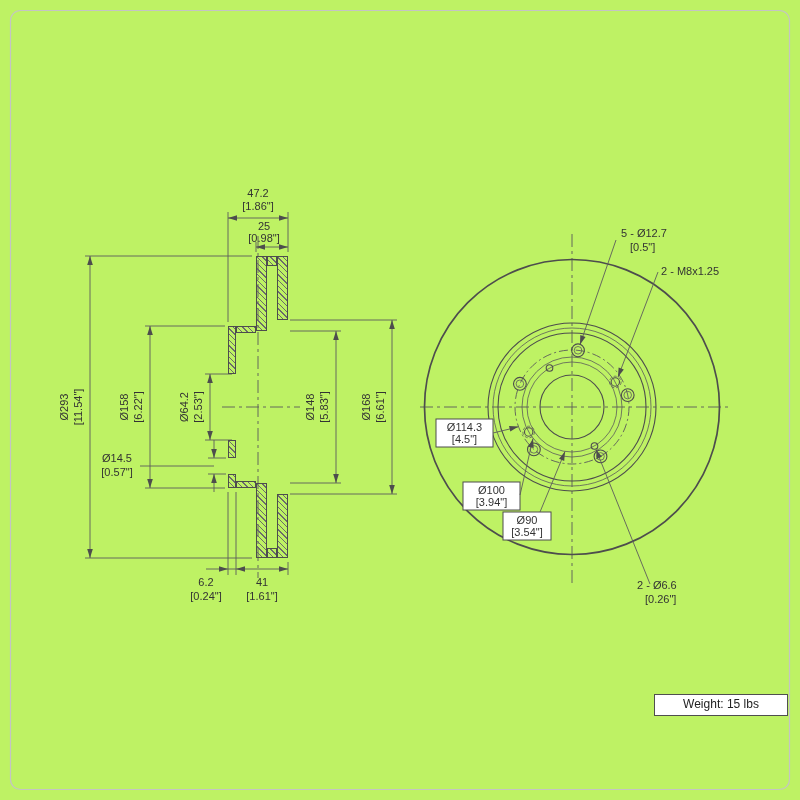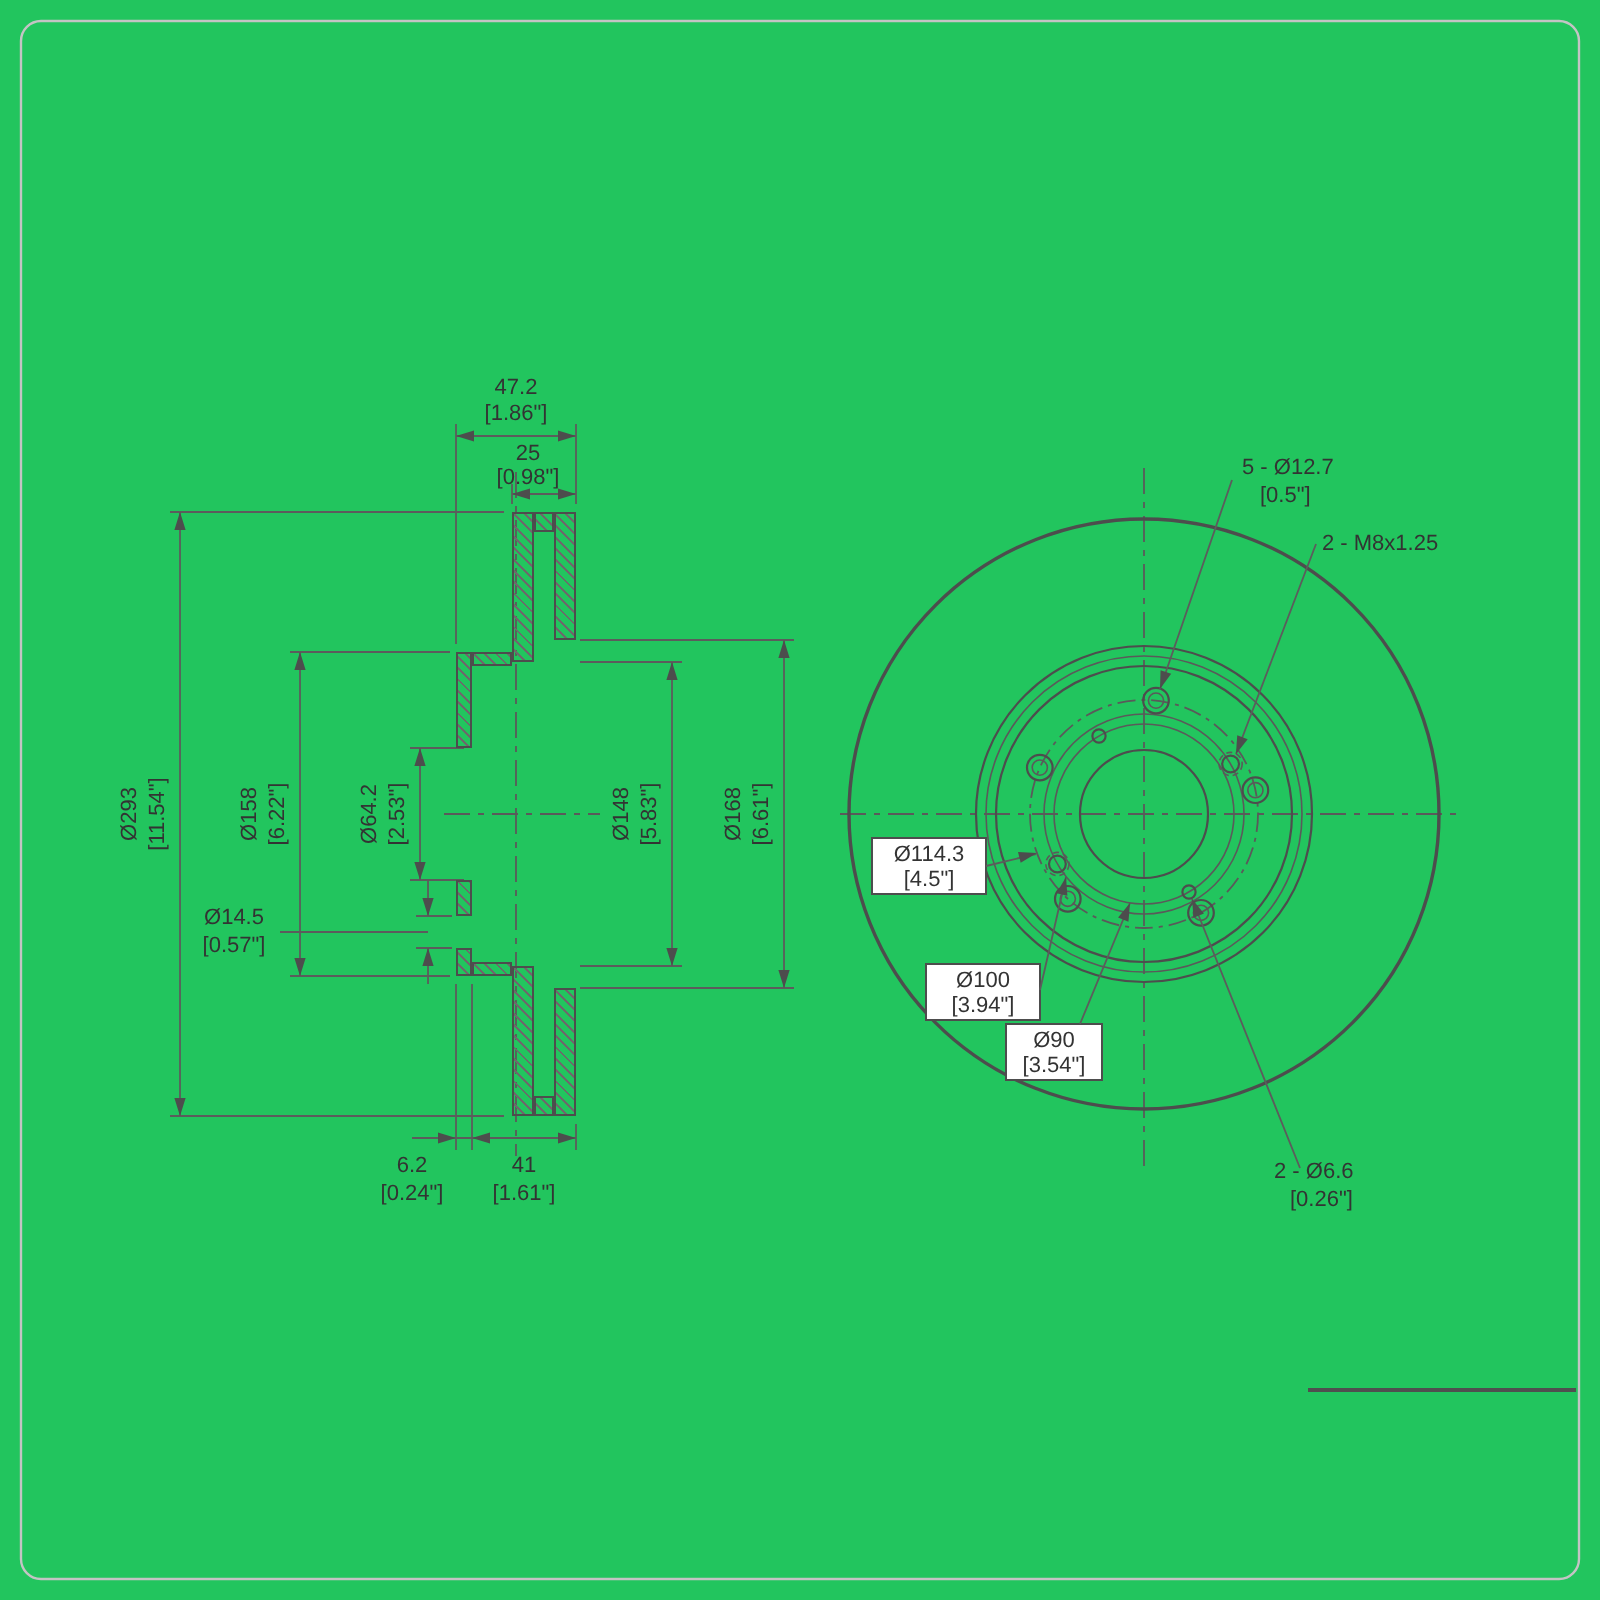--- a/index.html
+++ b/index.html
@@ -1,16 +1,16 @@
 <!DOCTYPE html>
 <html><head>
 <meta charset="utf-8">
 <style>
   html,body { margin:0; padding:0; background:#ffffff; }
-  .page { position:relative; width:800px; height:800px; background:#22c55e; overflow:hidden;
+  .page { position:relative; width:800px; height:800px; background:#bef264; overflow:hidden;
           font-family:"Liberation Sans", sans-serif; }
   svg { position:absolute; left:0; top:0; }
   .ln  { stroke:#4d4d4d; stroke-width:1.1; fill:none; }
   .lnb { stroke:#4d4d4d; stroke-width:1.7; fill:none; }
   .lnt { stroke:#5a5a5a; stroke-width:0.8; fill:none; }
   .cl  { stroke:#5a5a5a; stroke-width:0.9; stroke-dasharray:13 4 3 4; fill:none; }
   .cls { stroke:#5a5a5a; stroke-width:0.9; stroke-dasharray:9 3 2 3; fill:none; }
   .dl  { stroke:#5c5c5c; stroke-width:0.9; fill:none; }
   .bx  { stroke:#4d4d4d; stroke-width:1; fill:#ffffff; }
   .ar  { fill:#4d4d4d; stroke:none; }
@@ -195,15 +195,16 @@
 <div class="hx" style="left:236px; top:326px; width:20px; height:7px;"></div>
 <div class="hx" style="left:228px; top:326px; width:8px;  height:48px;"></div>
 <div class="hx" style="left:256px; top:483px; width:11px; height:75px;"></div>
 <div class="hx" style="left:277px; top:494px; width:11px; height:64px;"></div>
 <div class="hx" style="left:267px; top:548px; width:10px; height:10px;"></div>
 <div class="hx" style="left:236px; top:481px; width:20px; height:7px;"></div>
 <div class="hx" style="left:228px; top:440px; width:8px;  height:18px;"></div>
 <div class="hx" style="left:228px; top:474px; width:8px;  height:14px;"></div>
 
 <div class="title-block">
+  <div class="tb-row">Weight: 15 lbs</div>
 </div>
 
 </div>
 
 </body></html>

